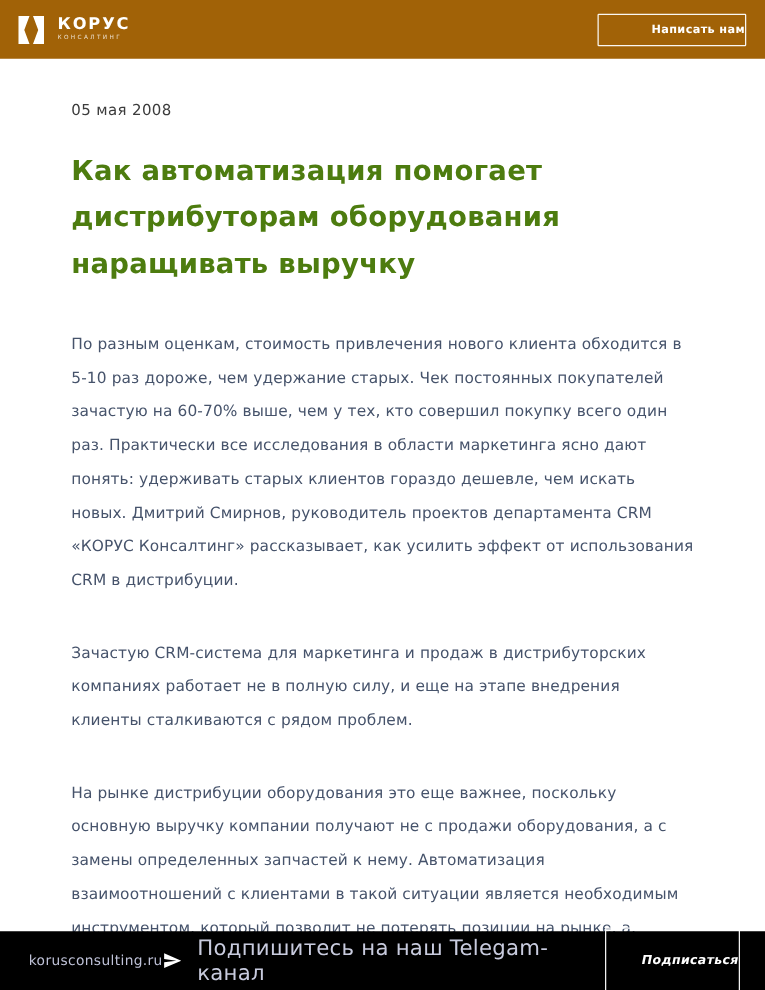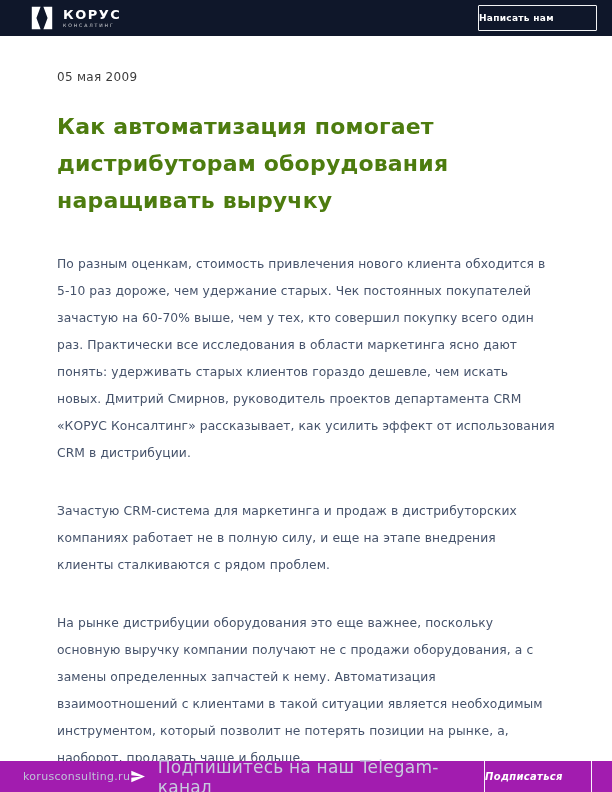--- a/index.html
+++ b/index.html
@@ -6,26 +6,26 @@
   html, body { width: 612px; height: 792px; }
   body {
     font-family: "DejaVu Sans", "Liberation Sans", sans-serif;
     background: #ffffff;
     position: relative;
     overflow: hidden;
   }
 
   
   .header {
-    height: 36px;
-    background: #0f172a;
+    height: 47px;
+    background: #a16207;
     display: flex;
     align-items: center;
     justify-content: space-between;
-    padding: 0 15px 0 29px;
+    padding: 0 15px 0 12px;
   }
   .logo {
     display: flex;
     align-items: center;
     gap: 8px;
     cursor: pointer;
   }
   .logo-mark { width: 26px; height: 26px; display: block; }
   .logo-text { display: flex; flex-direction: column; line-height: 1; }
   .logo-title {
@@ -40,21 +40,21 @@
     font-size: 4.6px;
     letter-spacing: 1.9px;
     margin-top: 3px;
   }
   .btn-outline {
     display: inline-block;
     background: transparent;
     border: 1px solid rgba(255,255,255,0.95);
     color: #ffffff;
     font-family: "DejaVu Sans", "Liberation Sans", sans-serif;
-    text-align: left;
+    text-align: right;
     cursor: pointer;
     border-radius: 1px;
   }
   .header .btn-outline {
     width: 119px;
     padding: 7px 0;
     font-size: 9px;
     font-weight: bold;
     letter-spacing: 0.3px;
   }
@@ -83,22 +83,22 @@
     letter-spacing: 0.1px;
     margin-bottom: 21px;
     max-width: 500px;
     margin-top: 31px;
   }
 
   
   .footer {
     position: absolute;
     left: 0; right: 0; bottom: 0;
-    height: 31px;
-    background: #a21caf;
+    height: 47px;
+    background: #000000;
     display: flex;
     align-items: center;
     justify-content: space-between;
     padding: 0 20px 0 23px;
   }
   .footer-site-link {
     color: #bfc2d8;
     font-size: 11px;
     letter-spacing: 0.3px;
     text-decoration: none;
@@ -133,21 +133,21 @@
     </svg>
     <span class="logo-text">
       <span class="logo-title">КОРУС</span>
       <span class="logo-subtitle">КОНСАЛТИНГ</span>
     </span>
   </div>
   <button class="btn-outline">Написать нам</button>
 </div>
 
 <div class="main">
-  <div class="article-date">05 мая 2009</div>
+  <div class="article-date">05 мая 2008</div>
   <h1 class="article-title">Как автоматизация помогает дистрибуторам оборудования наращивать выручку</h1>
   <p class="article-paragraph">По разным оценкам, стоимость привлечения нового клиента обходится в 5-10 раз дороже, чем удержание старых. Чек постоянных покупателей зачастую на 60-70% выше, чем у тех, кто совершил покупку всего один раз. Практически все исследования в области маркетинга ясно дают понять: удерживать старых клиентов гораздо дешевле, чем искать новых. Дмитрий Смирнов, руководитель проектов департамента CRM «КОРУС Консалтинг» рассказывает, как усилить эффект от использования CRM в дистрибуции.</p>
   <p class="article-paragraph">Зачастую CRM-система для маркетинга и продаж в дистрибуторских компаниях работает не в полную силу, и еще на этапе внедрения клиенты сталкиваются с рядом проблем.</p>
   <p class="article-paragraph">На рынке дистрибуции оборудования это еще важнее, поскольку основную выручку компании получают не с продажи оборудования, а с замены определенных запчастей к нему. Автоматизация взаимоотношений с клиентами в такой ситуации является необходимым инструментом, который позволит не потерять позиции на рынке, а, наоборот, продавать чаще и больше.</p>
 </div>
 
 <div class="footer">
   <a class="footer-site-link">korusconsulting.ru</a>
   <div class="footer-right">
     <svg class="tg-icon" viewBox="0 0 24 24" xmlns="http://www.w3.org/2000/svg">

